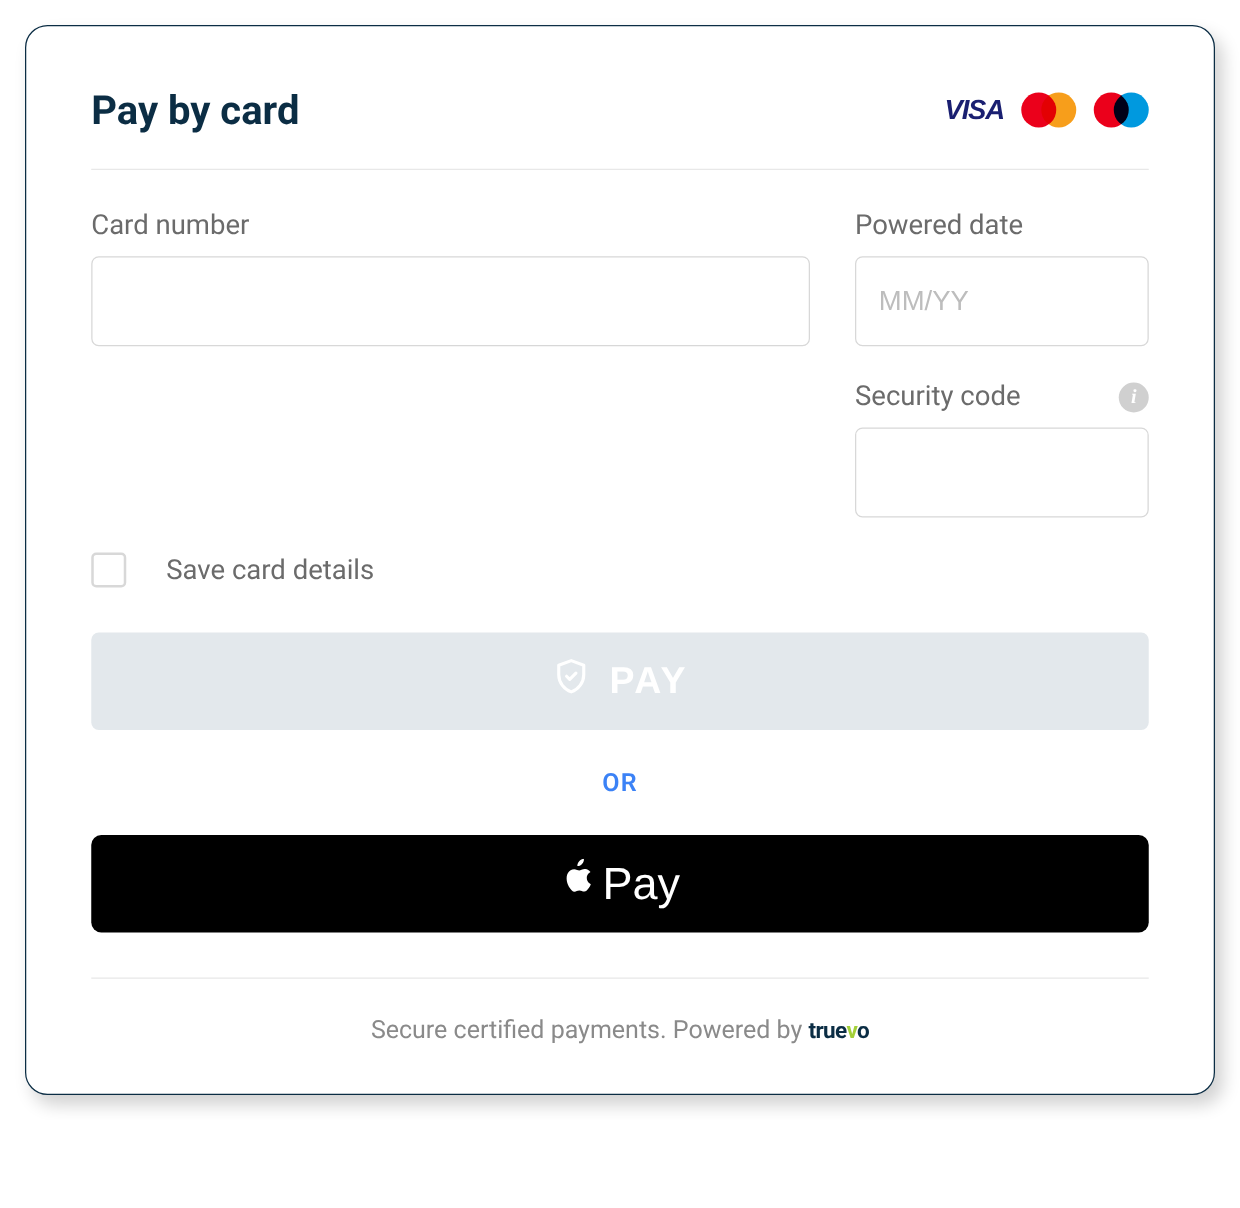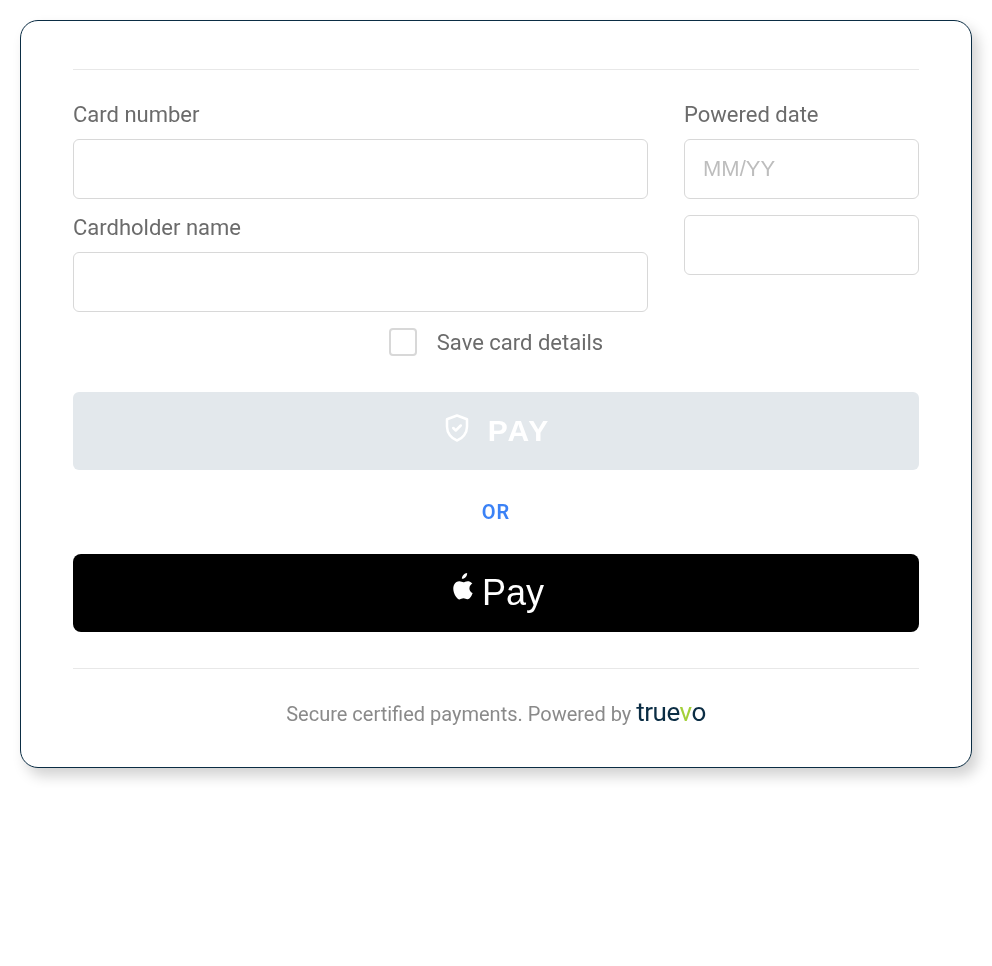--- a/index.html
+++ b/index.html
@@ -67,42 +67,42 @@
     .maestro .mc-circle-right { background: #0099df; mix-blend-mode: multiply; }
 
     .divider {
       border: none;
       border-top: 1px solid #e8e8e8;
       margin-bottom: 32px;
     }
     .form-row {
       display: flex;
       gap: 34px;
-      margin-bottom: 16px;
+      margin-bottom: 28px;
     }
     .field-left {
       flex: 1;
       max-width: 575px;
     }
     .field-right {
       width: 235px;
       margin-left: auto;
     }
     .field-label {
       display: flex;
       justify-content: space-between;
       align-items: center;
       font-size: 22px;
       color: #6b6b6b;
       margin-bottom: 12px;
       font-weight: 400;
     }
     .text-input {
       width: 100%;
-      height: 60px;
+      height: 72px;
       border: 1.5px solid #d8d8d8;
       border-radius: 6px;
       font-size: 22px;
       padding: 0 18px;
       color: #333;
       background: #fff;
     }
     .text-input::placeholder {
       color: #bdbdbd;
     }
@@ -116,24 +116,23 @@
       font-weight: 700;
       display: inline-flex;
       align-items: center;
       justify-content: center;
       font-family: Georgia, serif;
       font-style: italic;
     }
     .save-row {
       display: flex;
       align-items: center;
-      gap: 20px;
+      gap: 32px;
       margin-top: 8px;
       margin-bottom: 36px;
-      justify-content: center;
     }
     .checkbox {
       width: 28px;
       height: 28px;
       border: 2px solid #d8d8d8;
       border-radius: 4px;
       background: #fff;
       cursor: pointer;
     }
     .save-label {
@@ -194,54 +193,68 @@
       border: none;
       border-top: 1px solid #e8e8e8;
       margin-bottom: 28px;
     }
     .footer {
       text-align: center;
       font-size: 20px;
       color: #8a8a8a;
     }
     .truevo-logo {
-      font-weight: 400;
+      font-weight: 700;
       color: #0b2d44;
-      font-size: 26px;
+      font-size: 18px;
       letter-spacing: -0.5px;
     }
     .truevo-v {
       color: #a3d039;
     }
   </style>
 </head>
 <body>
 
 <div class="card">
 
+  <div class="header">
+    <h1 class="title">Pay by card</h1>
+    <div class="card-brands">
+      <span class="visa-logo">VISA</span>
+      <span class="mc-logo mastercard">
+        <span class="mc-circle-left"></span>
+          <span class="mc-circle-right"></span>
+      </span>
+      <span class="mc-logo maestro">
+        <span class="mc-circle-left"></span>
+          <span class="mc-circle-right"></span>
+      </span>
+    </div>
+  </div>
 
   <hr class="divider">
 
   <div class="form-row">
     <div class="field-left">
       <div class="field-label">Card number</div>
       <input type="text" class="text-input" placeholder="" style="">
     </div>
     <div class="field-right">
       <div class="field-label">Powered date</div>
       <input type="text" class="text-input" placeholder="MM/YY" style="">
     </div>
   </div>
 
   <div class="form-row">
-    <div class="field-left">
-      <div class="field-label">Cardholder name</div>
-      <input type="text" class="text-input" placeholder="" style="">
-    </div>
     <div class="field-right">
+      <div class="field-label">
+        <span>Security code</span>
+        <span class="info-icon">i</span>
+      </div>
       <input type="text" class="text-input" placeholder="" style="">
     </div>
   </div>
 
   <div class="save-row">
     <button class="checkbox"></button>
     <span class="save-label">Save card details</span>
   </div>
 
   <button class="pay-button">

